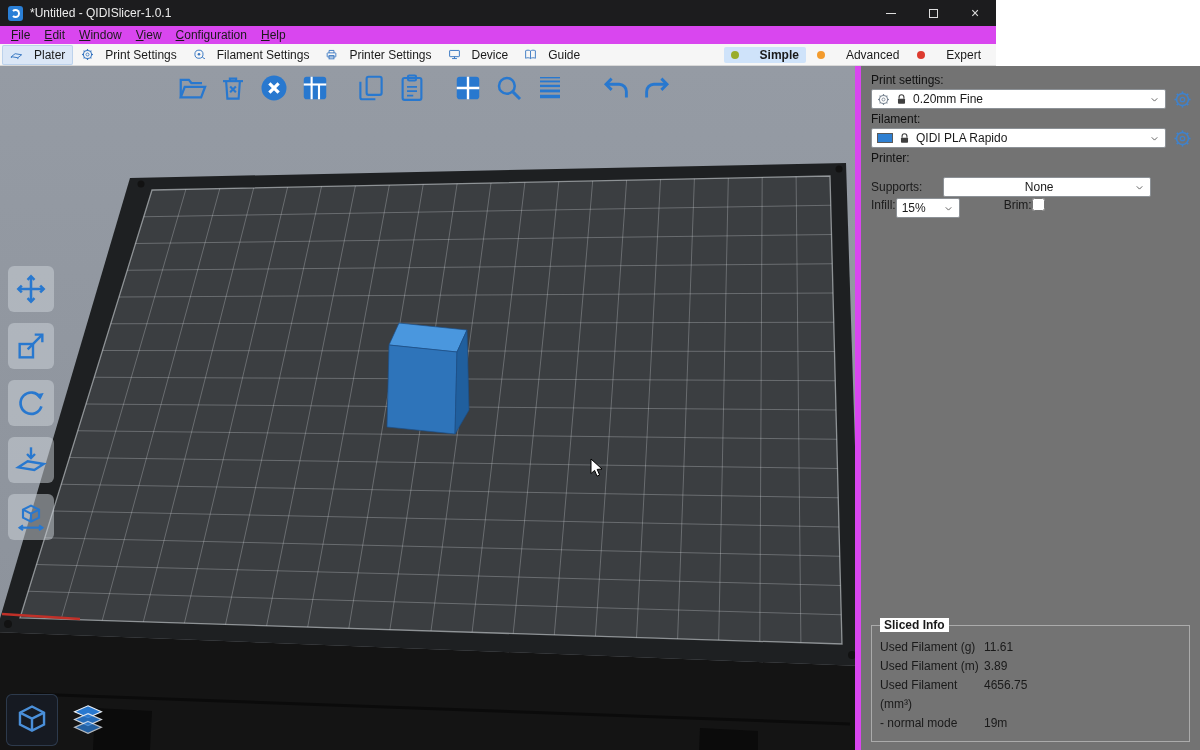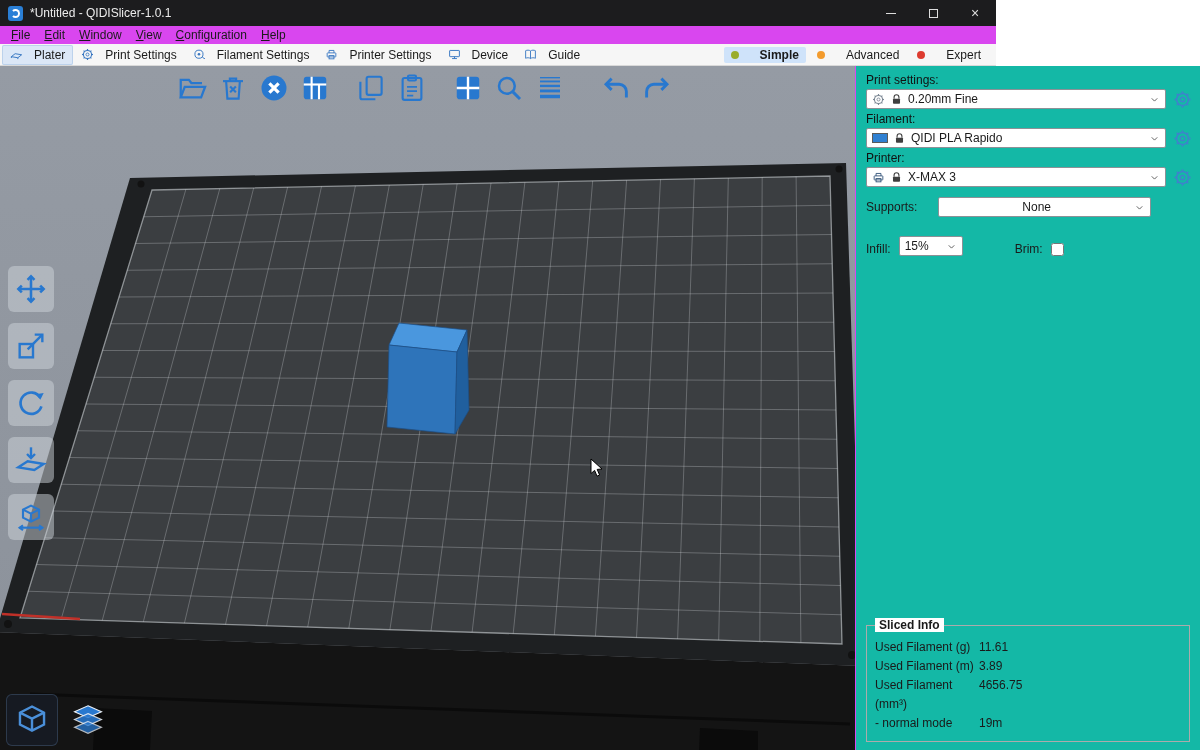--- a/index.html
+++ b/index.html
@@ -54,35 +54,35 @@
   
   .view-toggles{position:absolute;left:6px;bottom:4px;display:flex;align-items:flex-end;gap:4px}
   .vtbtn{width:52px;height:52px;display:flex;align-items:center;justify-content:center;border-radius:6px}
   .vtbtn.editor{background:#161a22;box-shadow:inset 0 0 0 1px #2d3a4c;color:#4a8fd9}
   .vtbtn.preview{color:var(--accent,#2878cf)}
   .vtbtn svg{width:34px;height:34px}
 
   .cursor{position:absolute;left:590px;top:392px;width:14px;height:20px}
 
   
-  .sidebar{width:345px;flex:0 0 345px;background:#14b8a6;border-left:1px solid #d946ef;display:flex;flex-direction:column;min-height:0}
+  .sidebar{width:345px;flex:0 0 345px;background:#737373;border-left:6px solid #d946ef;display:flex;flex-direction:column;min-height:0}
   .side-content{flex:1;min-height:0;padding:4px 8px 0 10px;display:flex;flex-direction:column}
   .flabel{margin:3px 0 2px;color:#111}
   .combo-row{display:flex;align-items:center;gap:6px}
   .combo{flex:1;height:20px;border:1px solid #8c9196;border-radius:2px;background:#fff;display:flex;align-items:center;gap:5px;padding:0 5px;min-width:0}
   .combo .cic{width:13px;height:13px;flex:0 0 auto}
   .cic.gear{color:#7b8794}.cic.lock{color:#3f3f3f}.cic.prn{color:#34557a}
   .cval{flex:1;white-space:nowrap;overflow:hidden}
   .chev{margin-left:auto;width:11px;height:11px;color:#555;flex:0 0 auto}
   .swatch{width:16px;height:10px;border:1px solid #5a5a5a;flex:0 0 auto}
   .gearbtn{width:20px;height:20px;color:#3f82cc;flex:0 0 auto;display:flex;align-items:center;justify-content:center}
   .gearbtn svg{width:19px;height:19px}
   .gear-spacer{width:20px;flex:0 0 auto}
   .supports-row{display:flex;align-items:center;gap:21px;margin-top:10px}
-  .infill-row{display:flex;align-items:flex-end;gap:8px;margin-top:19px}
+  .infill-row{display:flex;align-items:flex-start;gap:0;margin-top:1px}
   .combo.small{flex:0 0 64px}
   .brim-label{margin-left:44px}
   .infill-row input[type=checkbox]{width:13px;height:13px}
   .grow{flex:1}
   .sliced{margin:0 2px 8px 0;border:1px solid #ababab;position:relative;padding:12px 8px 8px}
   .sliced-title{position:absolute;top:-8px;left:8px;background:#fff;padding:0 4px;font-weight:bold}
   .sirow{display:flex;line-height:19px}
   .sirow .sl{width:104px;flex:0 0 104px}
   .export-bar{height:27px;flex:0 0 27px;background:var(--export-bg,#c9def6);border-top:1px solid #8fb4e2;display:flex;align-items:center;justify-content:center;font-weight:bold;color:#111}
 </style>
@@ -504,39 +504,20 @@
               </svg>
           </div>
           <span class="gearbtn">
               <svg viewBox="0 0 24 24">
                 <use href="#i-gear"></use>
               </svg>
             </span>
         </div>
 
         <div class="flabel">Printer:</div>
-        <div class="combo-row">
-          <div class="combo">
-            <svg class="cic prn" viewBox="0 0 24 24">
-                <use href="#i-printer"></use>
-              </svg>
-            <svg class="cic lock" viewBox="0 0 24 24">
-                <use href="#i-lock"></use>
-              </svg>
-            <span class="cval">X-MAX 3</span>
-            <svg class="chev" viewBox="0 0 24 24">
-                <use href="#i-chev"></use>
-              </svg>
-          </div>
-          <span class="gearbtn">
-              <svg viewBox="0 0 24 24">
-                <use href="#i-gear"></use>
-              </svg>
-            </span>
-        </div>
 
         <div class="supports-row">
           <span>Supports:</span>
           <div class="combo">
             <span class="cval" style="text-align:center">None</span>
             <svg class="chev" viewBox="0 0 24 24">
                 <use href="#i-chev"></use>
               </svg>
           </div>
           <span class="gear-spacer"></span>

